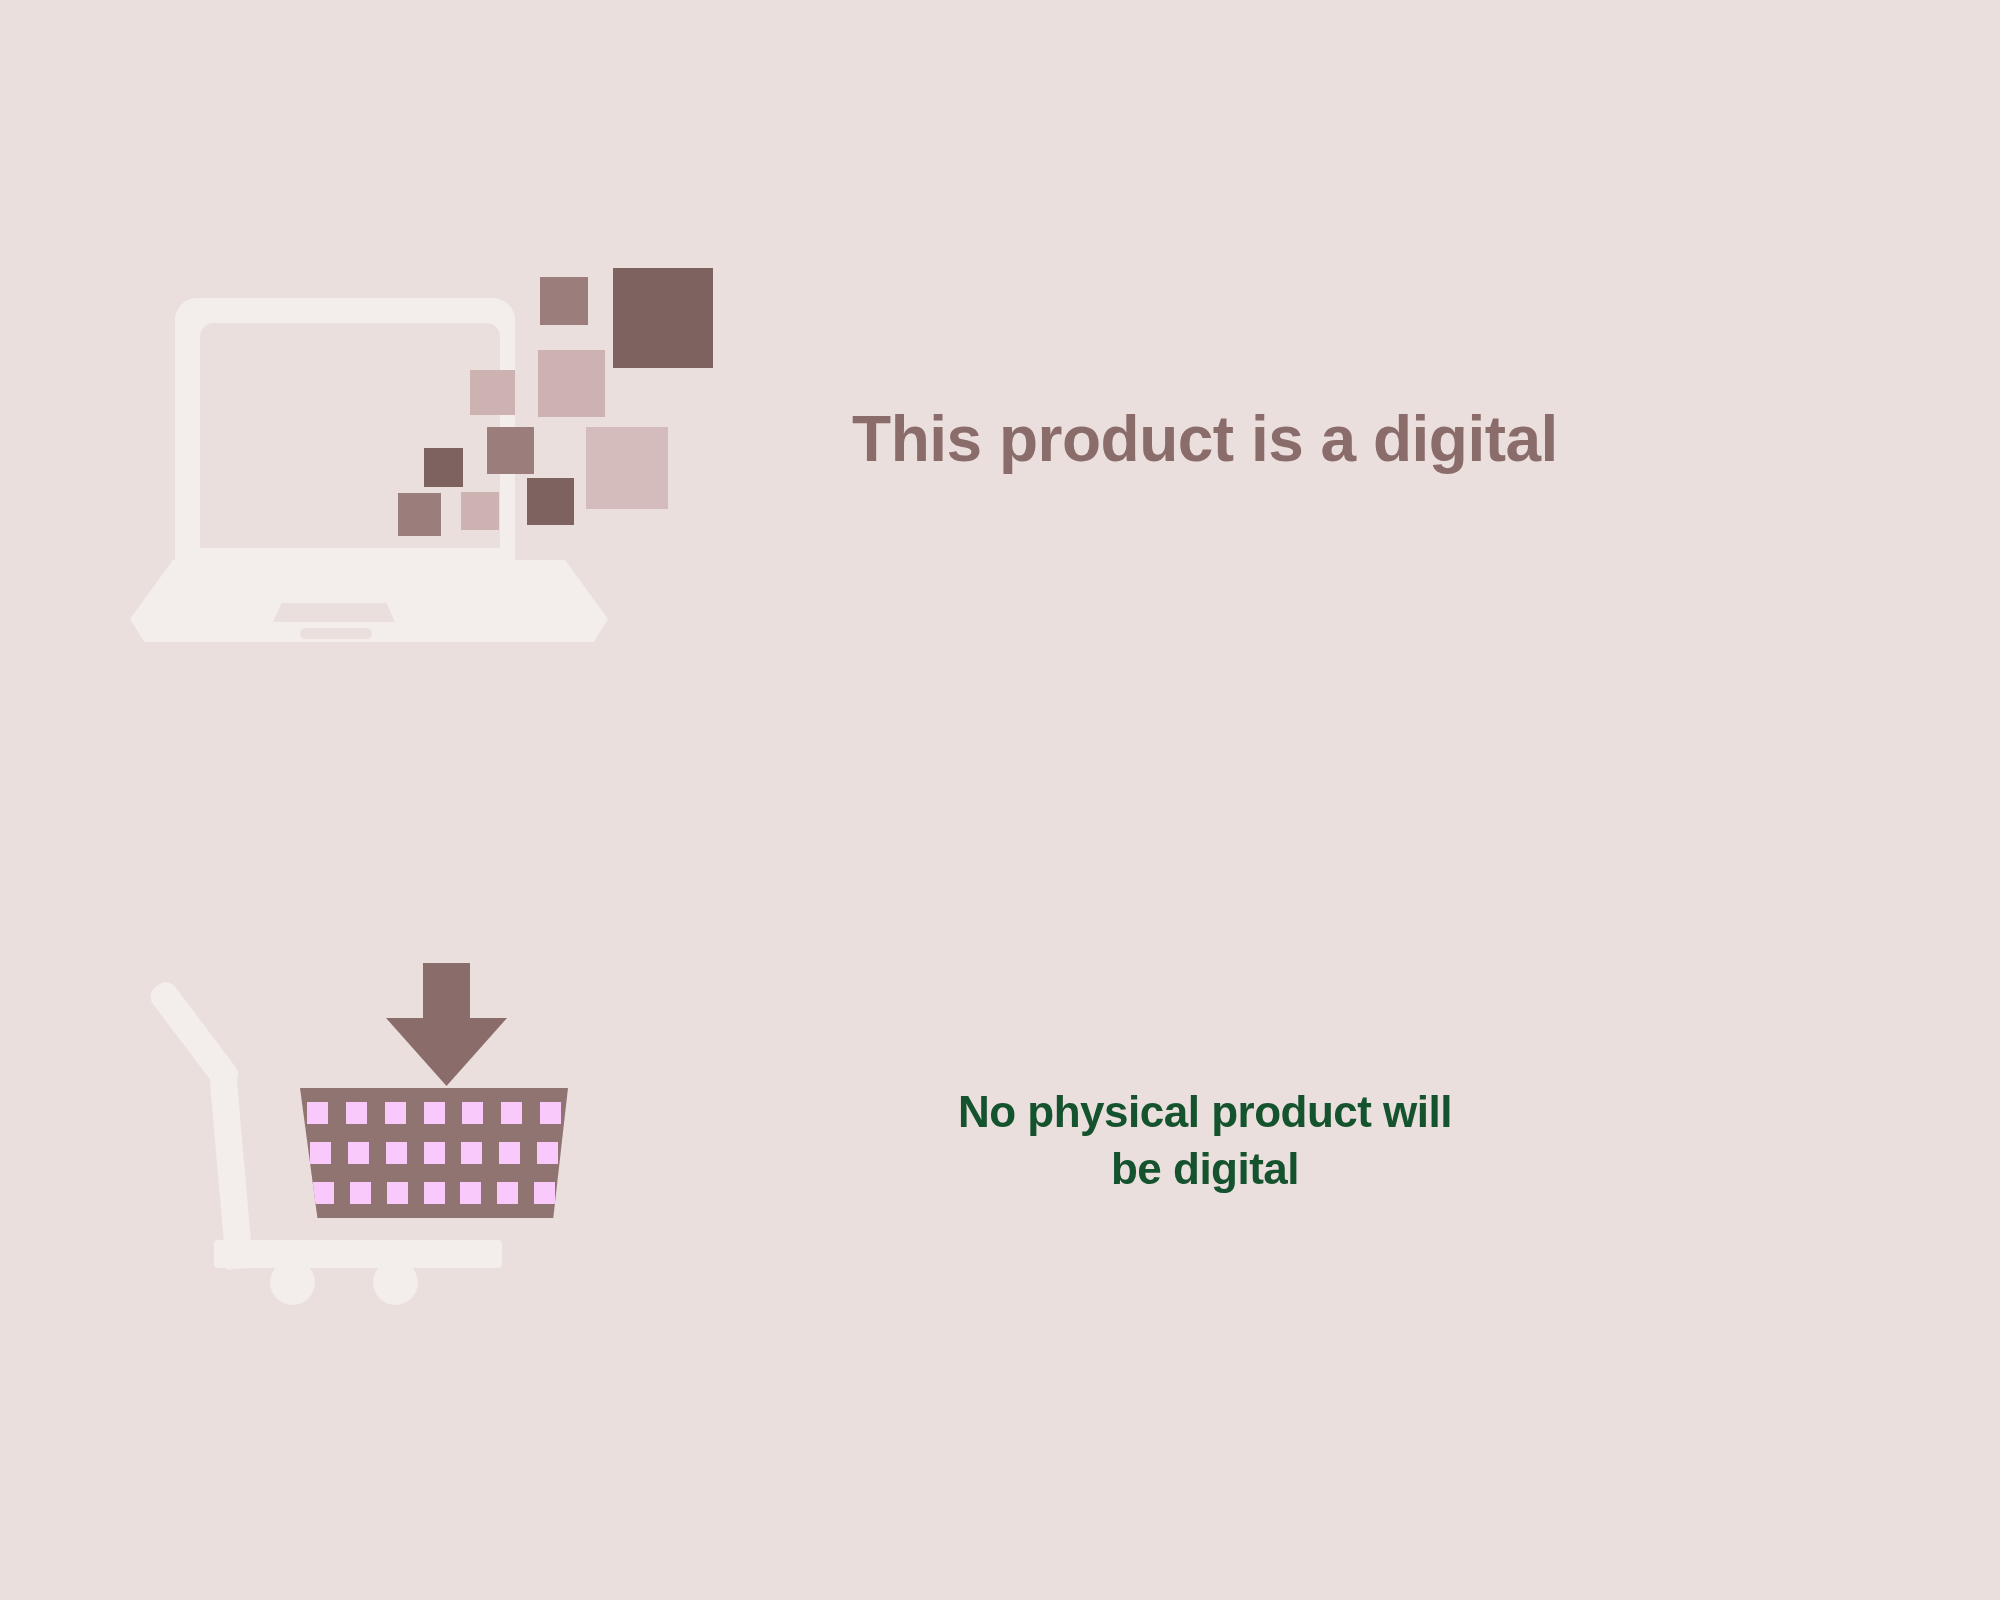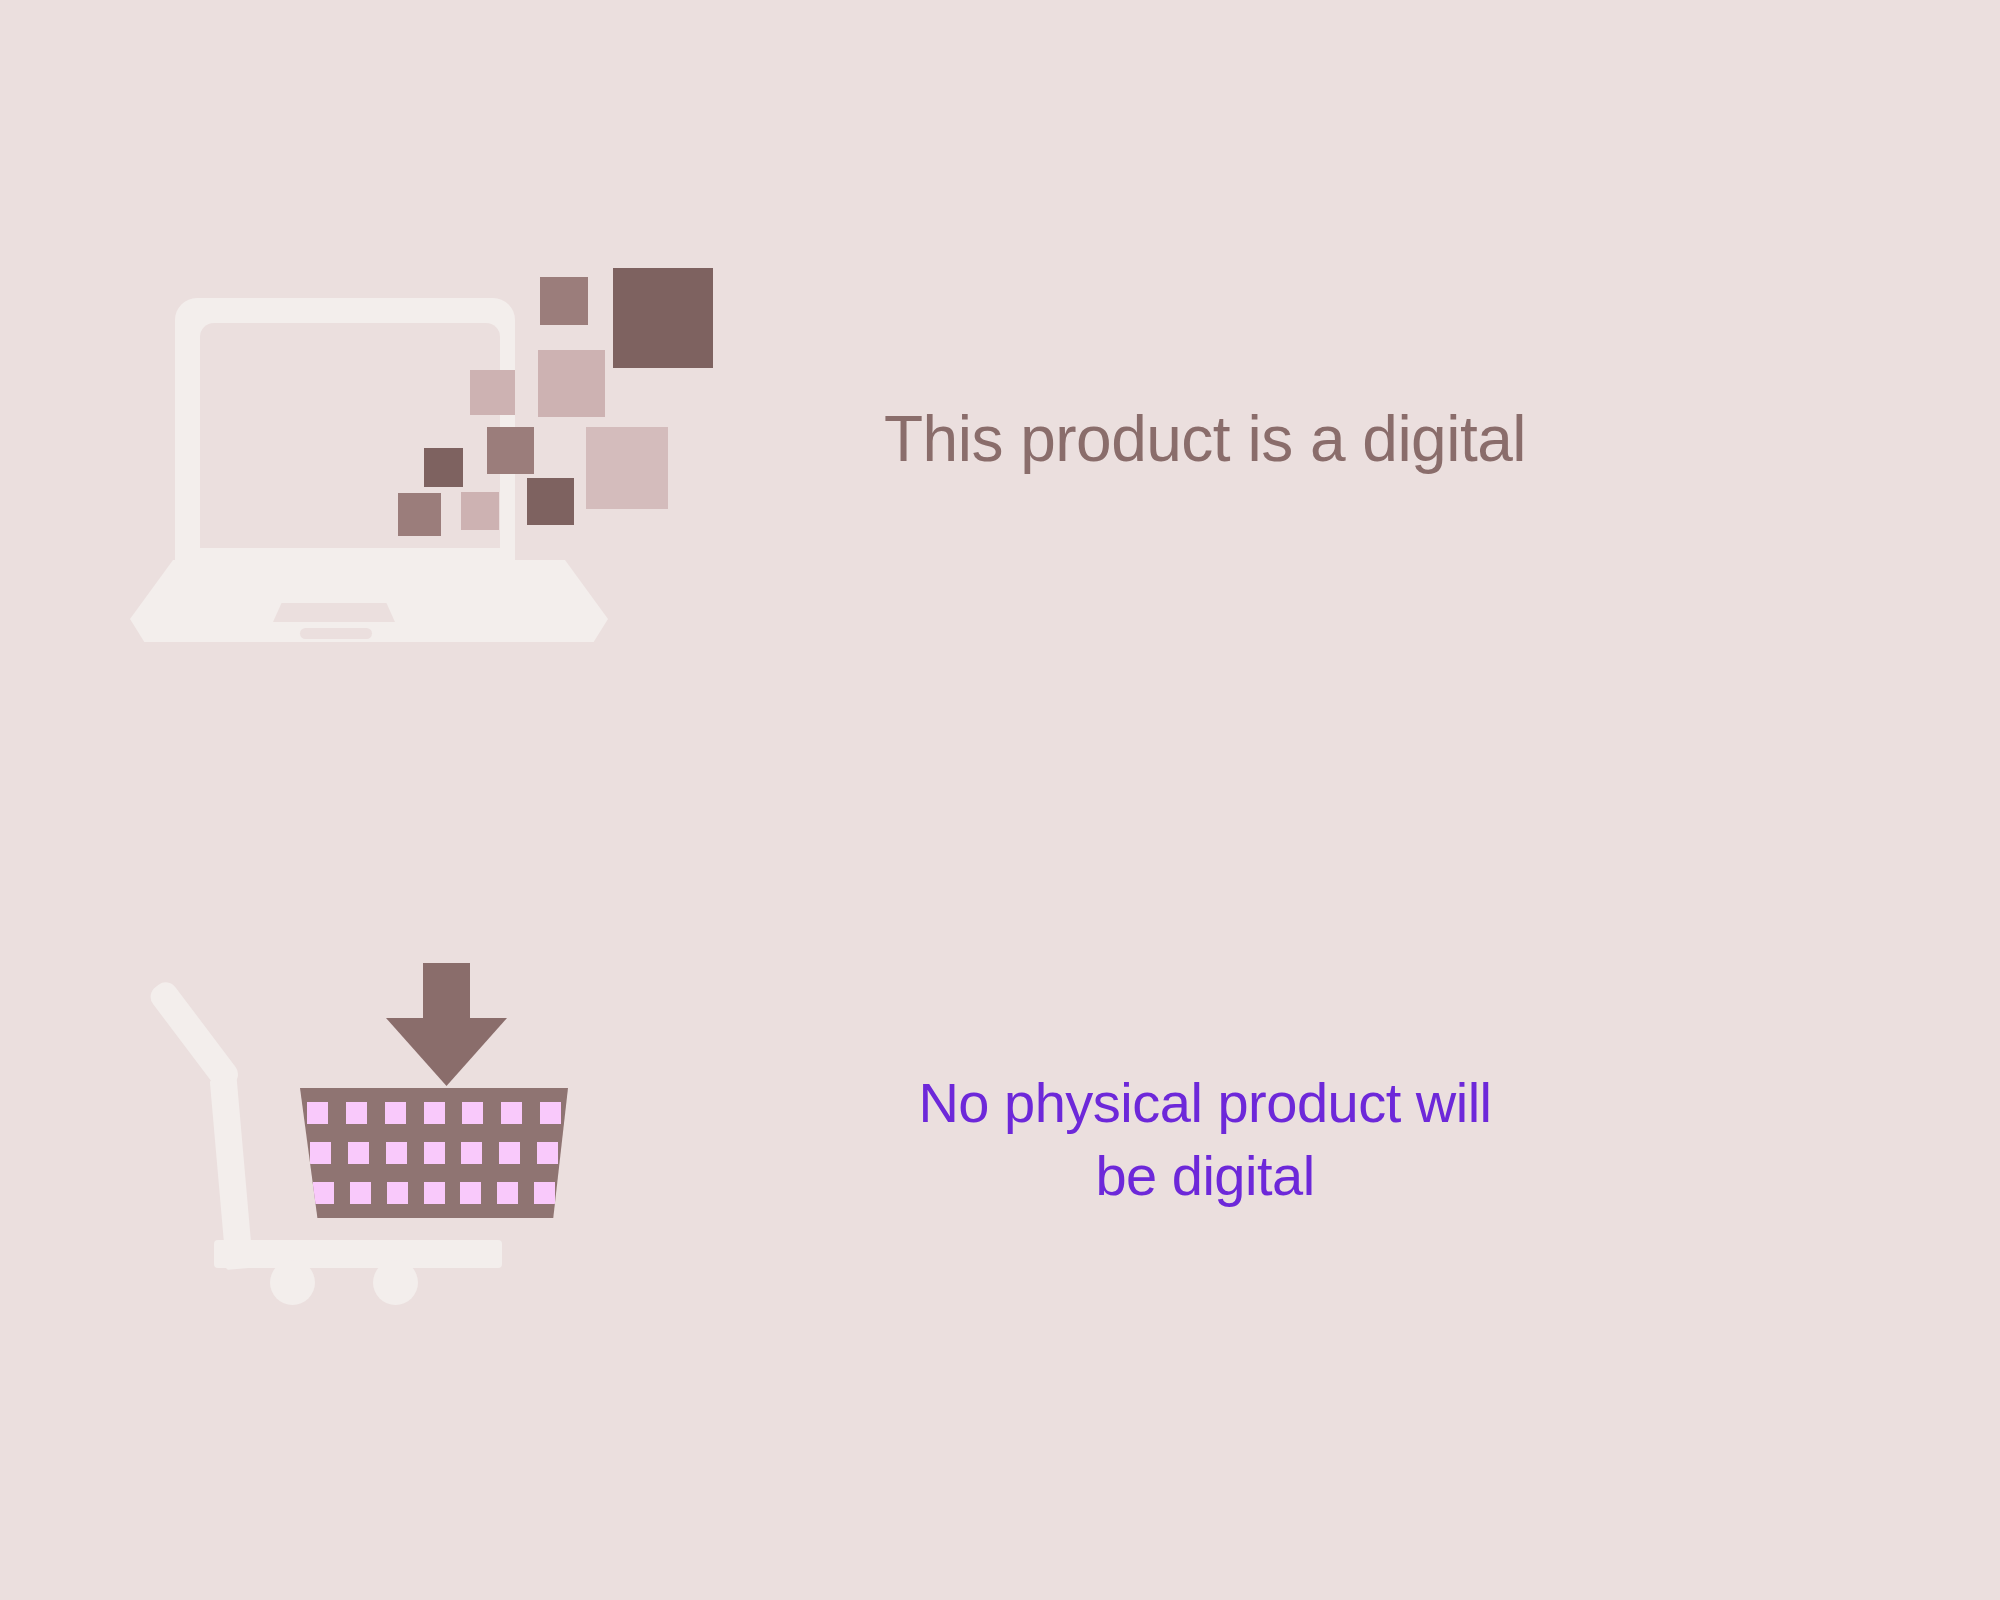--- a/index.html
+++ b/index.html
@@ -28,21 +28,21 @@
     align-items: center;
   }
   .icon-cell {
     position: relative;
     flex: 0 0 auto;
   }
   .text-cell {
     flex: 0 0 auto;
     text-align: center;
     color: #8a6d6b;
-    font-weight: normal;
+    font-weight: bold;
     letter-spacing: -0.5px;
   }
 
   
   #row-digital { left: 0px; top: 230px; width: 2000px; height: 420px; }
   #laptop-icon-cell { width: 560px; height: 420px; margin-left: 130px; }
 
   .lap-screen-outer {
     position: absolute;
     left: 45px;
@@ -247,20 +247,20 @@
         </div>
       <div class="cart-handle">
         <div class="cart-handle-seg1" style="background: rgb(243, 238, 236);"></div>
         <div class="cart-handle-seg2" style="background: rgb(243, 238, 236);"></div>
       </div>
       <div class="cart-bottom-bar" style="background: rgb(243, 238, 236);"></div>
       <div class="cart-wheel left" style="background: rgb(243, 238, 236);"></div>
       <div class="cart-wheel right" style="background: rgb(243, 238, 236);"></div>
     </div>
 
-    <div class="text-cell" id="physical-text" style="color: #6d28d9; font-size: 56px; line-height: 1.3; width: 1030px;">
+    <div class="text-cell" id="physical-text" style="color: #14532d; font-size: 44px; line-height: 1.3; width: 1030px;">
       <div>No physical product will</div>
       <div>be digital</div>
     </div>
 
   </div>
 
 </div>
 
 </body></html>

